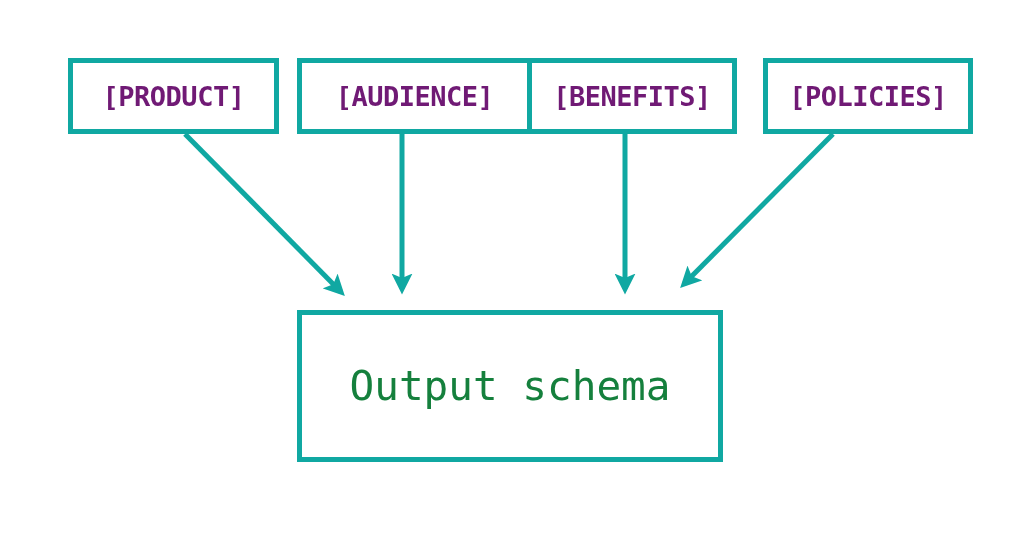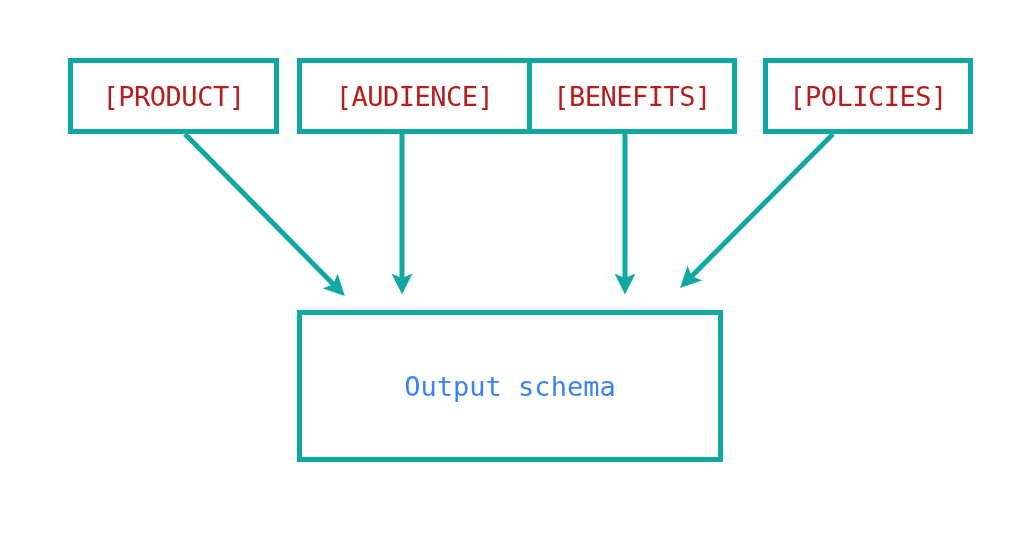--- a/index.html
+++ b/index.html
@@ -33,42 +33,42 @@
     align-items: center;
     justify-content: center;
     z-index: 2;
   }
   .slot-box {
     height: 76px;
   }
   .slot-label {
     font-family: "DejaVu Sans Mono", "Liberation Mono", monospace;
     font-size: 27px;
-    font-weight: 400;
-    color: #b91c1c;
+    font-weight: 700;
+    color: #701a75;
     letter-spacing: -0.5px;
     white-space: nowrap;
     line-height: 1;
   }
   #box-product  { left: 68px;  top: 58px; width: 211px; }
   #box-audience { left: 297px; top: 58px; width: 235px; }
   #box-benefits { left: 527px; top: 58px; width: 210px; }
   #box-policies { left: 763px; top: 58px; width: 210px; }
 
   #box-output {
     left: 297px;
     top: 310px;
     width: 426px;
     height: 152px;
   }
   .output-label {
     font-family: "DejaVu Sans Mono", "Liberation Mono", monospace;
-    font-size: 27px;
+    font-size: 41px;
     font-weight: 400;
-    color: #3b82f6;
+    color: #15803d;
     white-space: nowrap;
     line-height: 1;
   }
 </style>
 </head>
 <body>
 
 <div id="canvas">
 
   <svg id="arrow-layer" viewBox="0 0 1024 533">

